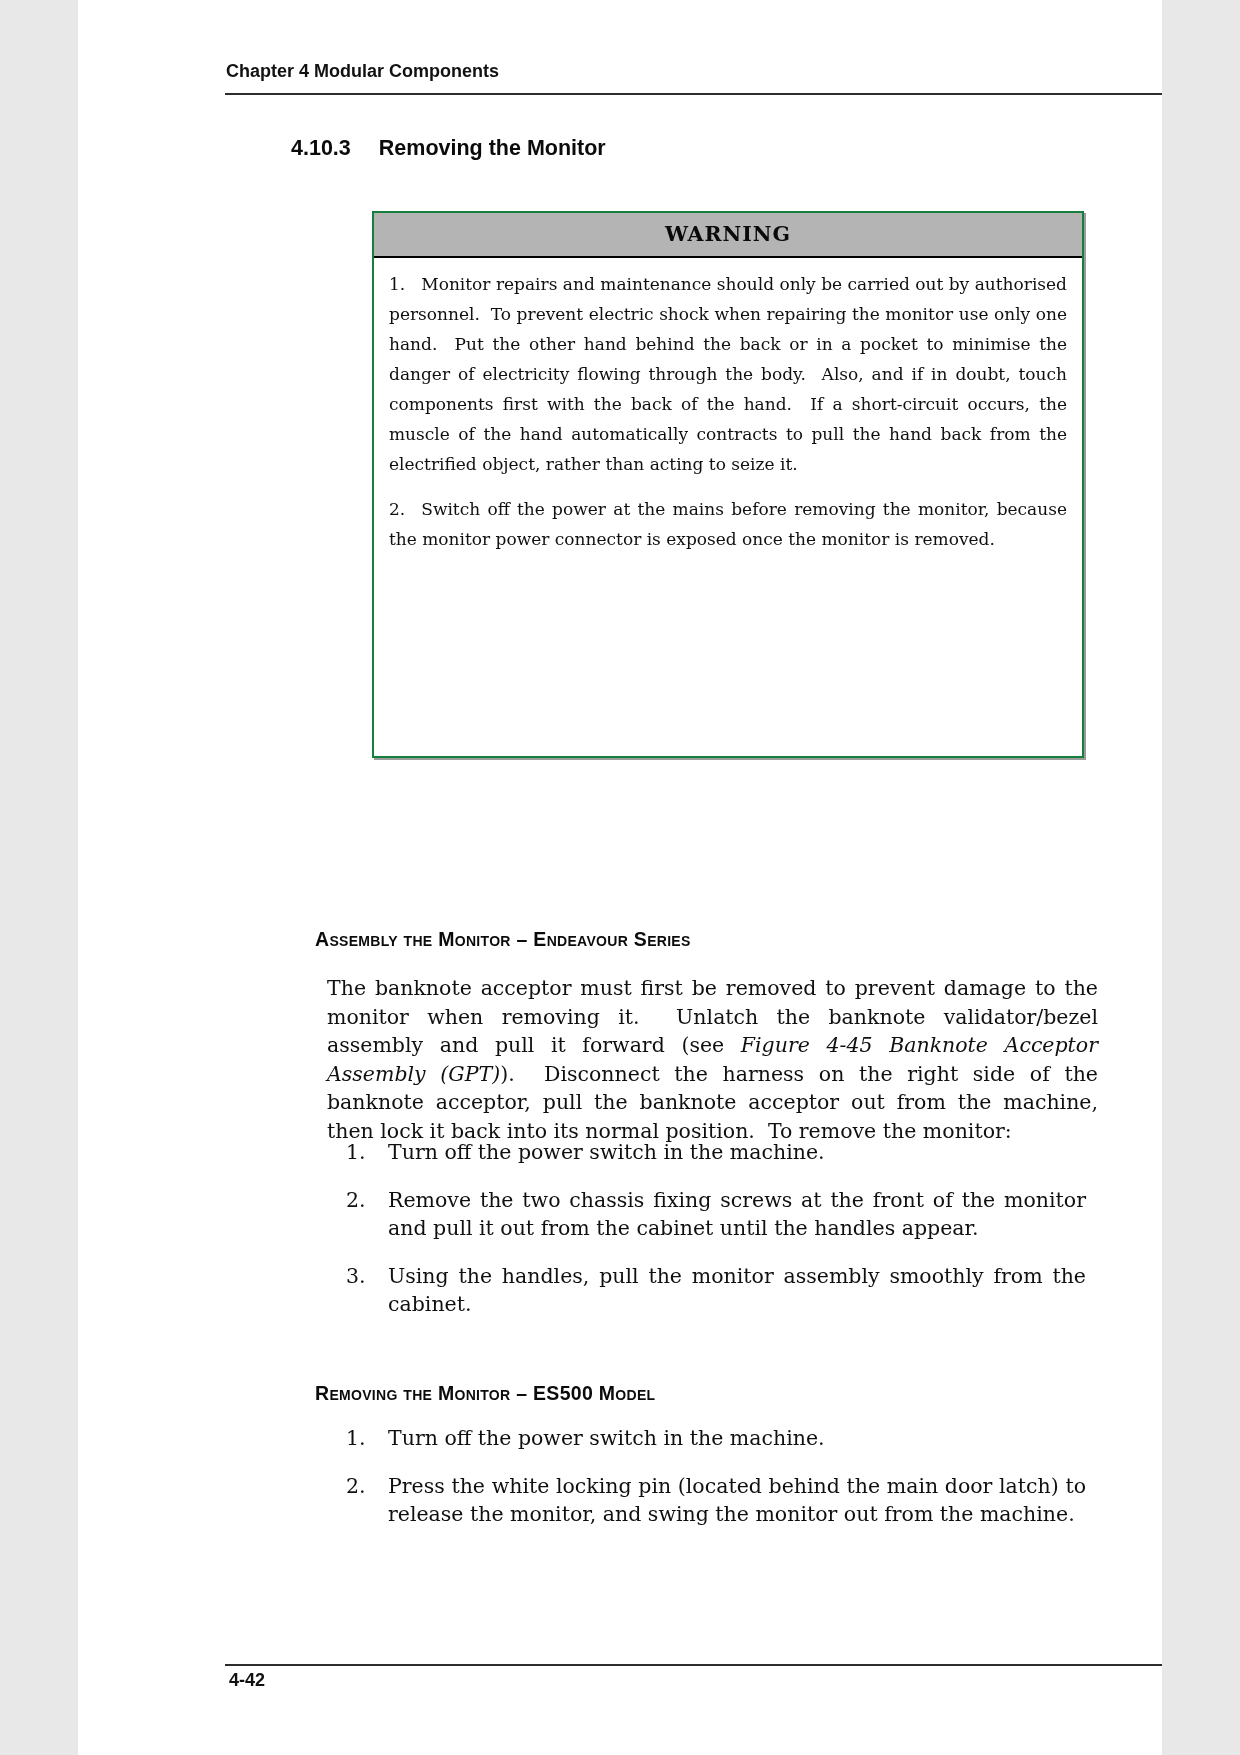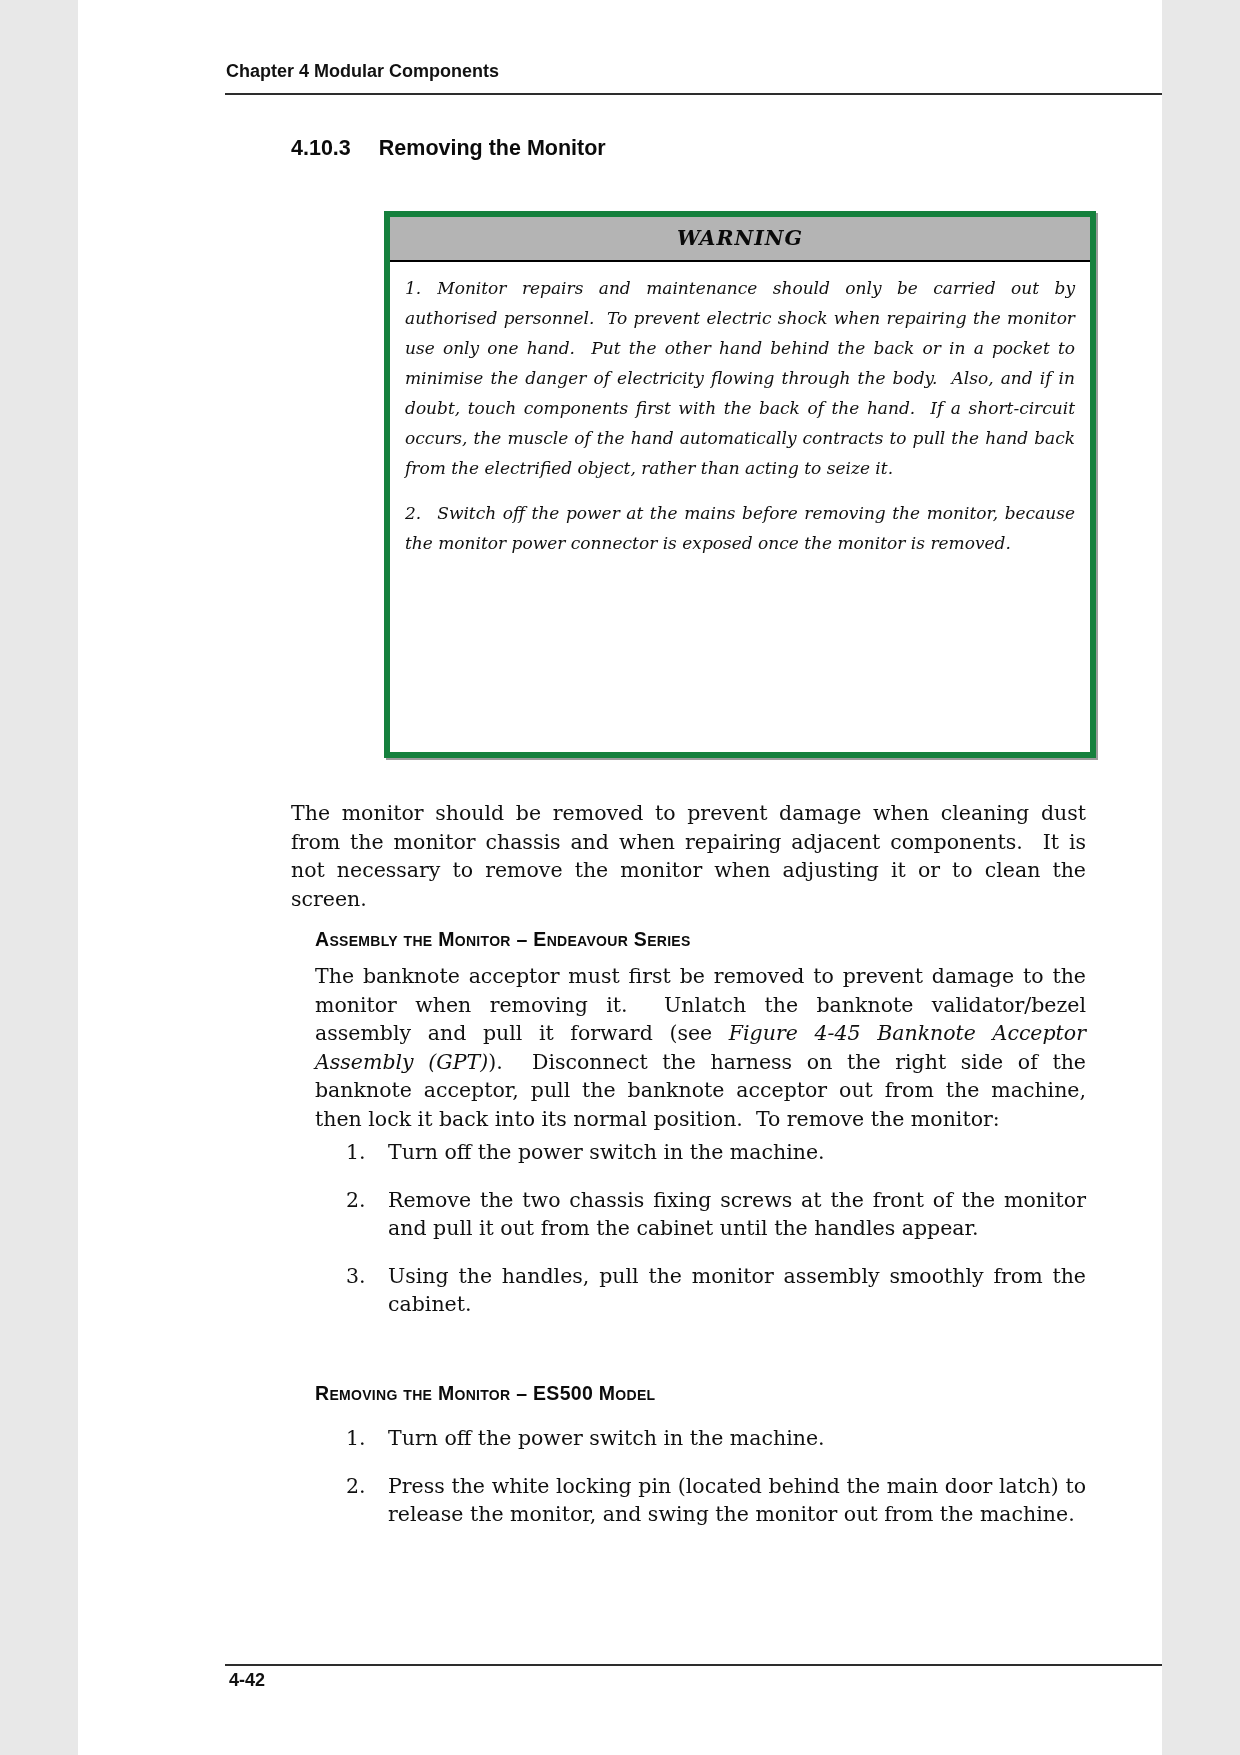--- a/index.html
+++ b/index.html
@@ -28,26 +28,25 @@
   
   .section-heading {
     position: absolute; left: 213px; top: 136px;
     display: flex; gap: 28px; margin: 0;
     font-family: "Liberation Sans", sans-serif;
     font-weight: bold; font-size: 21.5px; color: #0b0b0b;
   }
 
   
   .warning-box {
-    position: absolute; left: 306px; top: 211px;
+    position: absolute; left: 294px; top: 211px;
     width: 712px; min-height: 547px;
-    border: 6px solid #15803d; box-sizing: border-box;
+    border: 2px solid #15803d; box-sizing: border-box;
     background: #fff;
     box-shadow: 2px 2px 0 0 #9b9b9b;
-    font-style: italic;
   }
   .warning-header {
     height: 43px; line-height: 43px;
     background: #b4b4b4;
     border-bottom: 2px solid #000;
     text-align: center;
     font-weight: bold; font-size: 20.5px; letter-spacing: 1px;
     color: #0a0a0a;
   }
   .warning-body {
@@ -68,21 +67,21 @@
     position: absolute; left: 237px; margin: 0;
     font-family: "Liberation Sans", sans-serif;
     font-weight: bold; font-size: 19.5px;
     font-variant: small-caps; letter-spacing: 0.3px; color: #0b0b0b;
   }
   .subheading.endeavour { top: 928px; }
   .subheading.es500 { top: 1382px; }
 
   .sub-paragraph {
     position: absolute; left: 237px; top: 962px; width: 771px;
-    margin: 0; font-size: 20.5px; line-height: 28.5px; text-align: justify;
+    margin: 12px; font-size: 20.5px; line-height: 28.5px; text-align: justify;
   }
   .figure-ref { font-style: italic; }
 
   
   .steps {
     position: absolute; left: 268px; width: 740px;
     display: flex; flex-direction: column; gap: 19px;
     font-size: 20.5px; line-height: 28.5px;
   }
   .steps.endeavour { top: 1138px; }
@@ -116,21 +115,20 @@
   </h1>
 
   <div class="warning-box">
     <div class="warning-header">WARNING</div>
     <div class="warning-body">
       <p><span class="wnum">1.</span><span>Monitor repairs and maintenance should only be carried out by authorised personnel.&nbsp; To prevent electric shock when repairing the monitor use only one hand.&nbsp; Put the other hand behind the back or in a pocket to minimise the danger of electricity flowing through the body.&nbsp; Also, and if in doubt, touch components first with the back of the hand.&nbsp; If a short-circuit occurs, the muscle of the hand automatically contracts to pull the hand back from the electrified object, rather than acting to seize it.</span></p>
       <p><span class="wnum">2.</span><span>Switch off the power at the mains before removing the monitor, because the monitor power connector is exposed once the monitor is removed.</span></p>
     </div>
   </div>
 
-  <p class="intro-paragraph">The monitor should be removed to prevent damage when cleaning dust from the monitor chassis and when repairing adjacent components.&nbsp; It is not necessary to remove the monitor when adjusting it or to clean the screen.</p>
 
   <h2 class="subheading endeavour">Assembly the Monitor – Endeavour Series</h2>
 
   <p class="sub-paragraph"><span>The banknote acceptor must first be removed to prevent damage to the monitor when removing it.&nbsp; Unlatch the banknote validator/bezel assembly and pull it forward (see </span><span class="figure-ref">Figure 4-45 Banknote Acceptor Assembly (GPT)</span><span>).&nbsp; Disconnect the harness on the right side of the banknote acceptor, pull the banknote acceptor out from the machine, then lock it back into its normal position.&nbsp; To remove the monitor:</span></p>
 
   <div class="steps endeavour">
     <div class="step">
       <span class="step-number">1.</span>
       <p class="step-text">Turn off the power switch in the machine.</p>
     </div>

